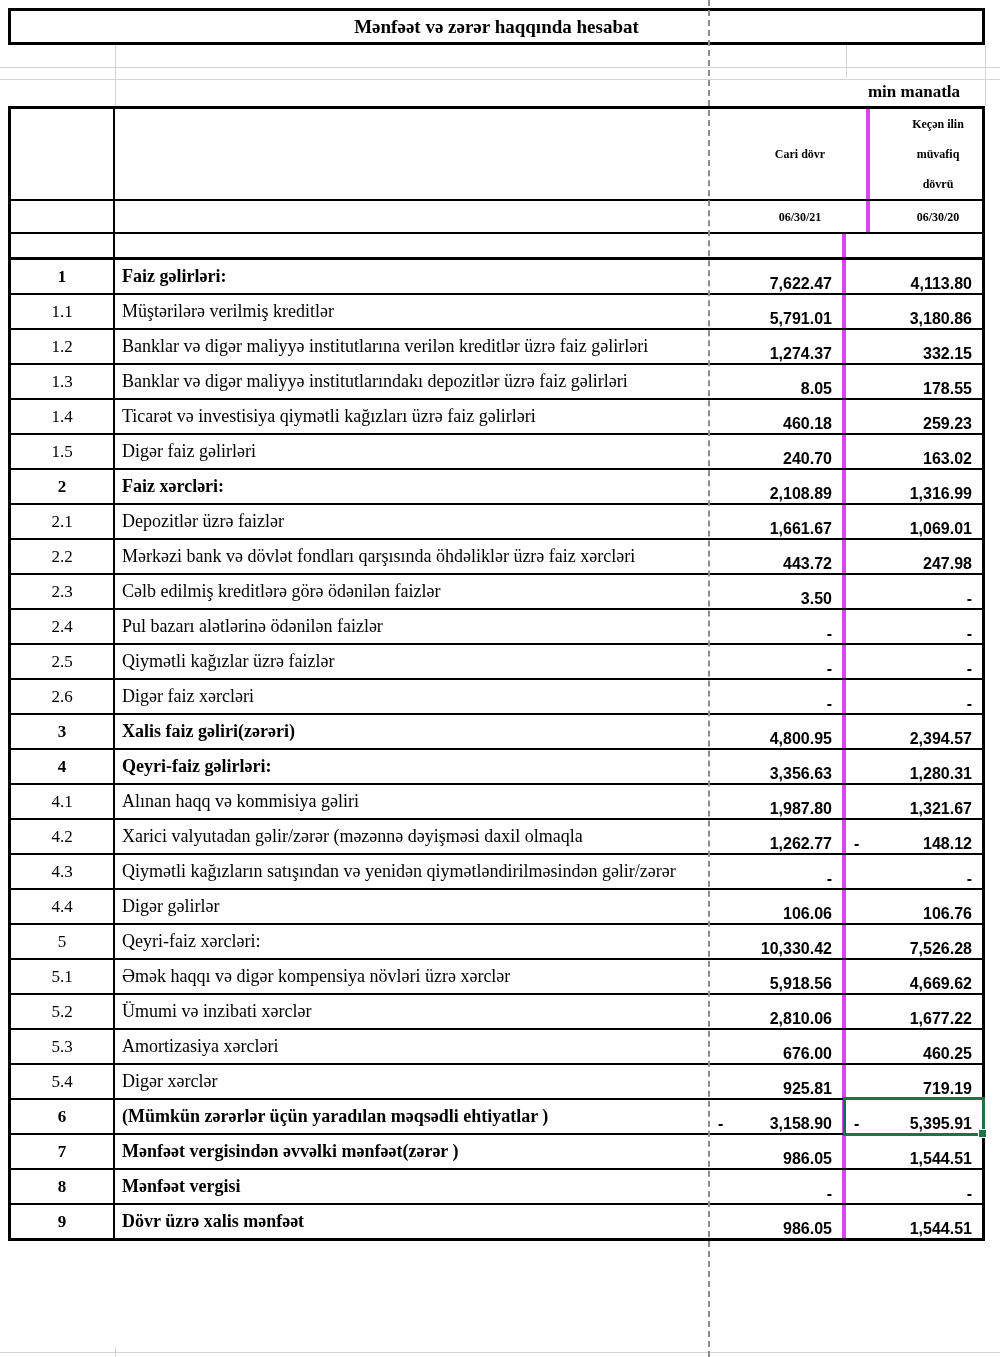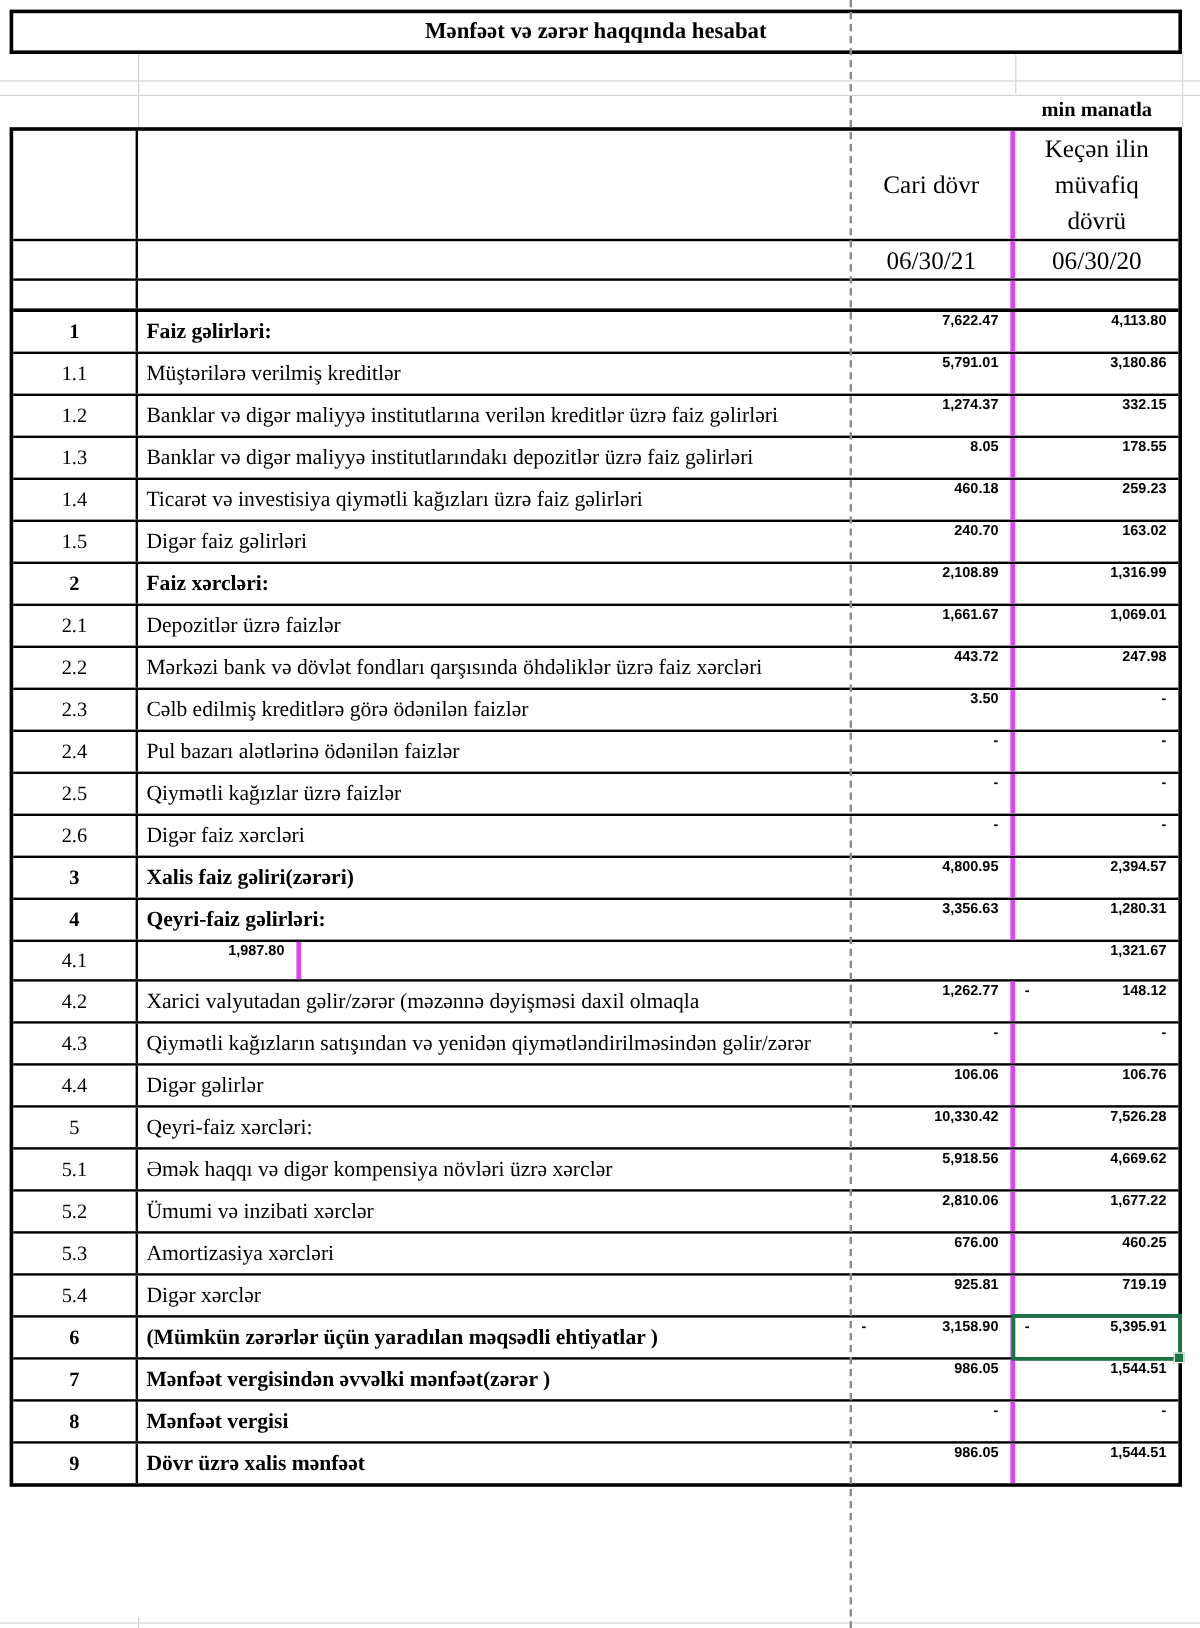--- a/index.html
+++ b/index.html
@@ -37,28 +37,28 @@
   .r-date { min-height:33px; }
   .r-blank{ min-height:26px; border-bottom:3px solid #000; }
   .c-num   { width:104px; flex:none; border-right:2px solid #000;
              display:flex; align-items:center; justify-content:center;
              font-size:17px; }
   .c-label { width:595px; flex:none; display:flex; align-items:center;
              padding:2px 6px 2px 7px; font-size:18px; line-height:29px; }
   .c-cur   { width:136px; flex:none; border-right:4px solid #d946ef; }
   .c-prev  { flex:1; }
   .value-cell {
-    display:flex; align-items:flex-start; justify-content:flex-end;
+    display:flex; align-items:flex-end; justify-content:flex-end;
     padding:0 10px 0 8px; position:relative;
-    font-family:"Liberation Sans", sans-serif; font-size:12px; font-weight:bold;
+    font-family:"Liberation Sans", sans-serif; font-size:16px; font-weight:bold;
   }
   .value-cell .minus { margin-right:auto; visibility:hidden; }
   .value-cell.neg .minus { visibility:visible; }
   .hdr-cell { display:flex; align-items:center; justify-content:center;
-    text-align:center; font-weight:normal; font-size:21px; line-height:30px; }
+    text-align:center; font-weight:bold; font-size:12px; line-height:30px;margin-left:24px; }
   .pre-line { white-space:pre-line; }
   .bold-row .c-num, .bold-row .c-label { font-weight:bold; }
   
   .value-cell.selected { z-index:6; }
   .value-cell.selected::after {
     content:""; position:absolute; top:-3px; left:-3px; right:-3px; bottom:-3px;
     border:3px solid var(--sel-green, #1F7244); pointer-events:none; z-index:6;
   }
   .fill-handle {
     position:absolute; right:-5px; bottom:-5px; width:9px; height:9px;
@@ -285,20 +285,21 @@
       <span class="minus">-</span>
       <span class="val">3,356.63</span>
     </div>
     <div class="c-prev value-cell">
       <span class="minus">-</span>
       <span class="val">1,280.31</span>
     </div>
   </div>
         <div class="row">
     <div class="c-num">4.1</div>
+    <div class="c-label">Alınan haqq və kommisiya gəliri</div>
     <div class="c-cur value-cell">
       <span class="minus">-</span>
       <span class="val">1,987.80</span>
     </div>
     <div class="c-prev value-cell">
       <span class="minus">-</span>
       <span class="val">1,321.67</span>
     </div>
   </div>
         <div class="row">

